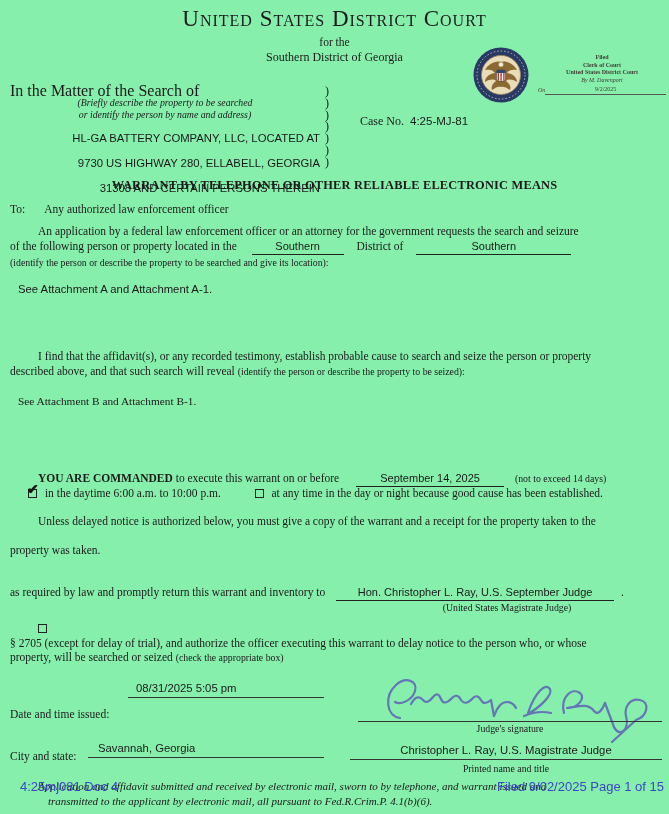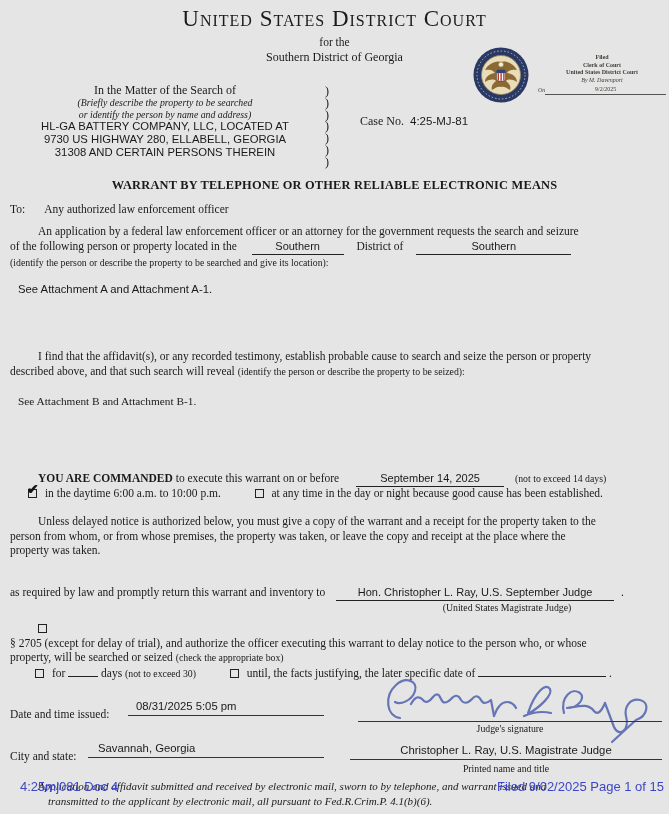--- a/index.html
+++ b/index.html
@@ -1,40 +1,40 @@
 <!DOCTYPE html>
 <html><head>
 <meta charset="utf-8">
 <style>
   * { margin:0; padding:0; box-sizing:border-box; }
   body { background:#888; font-family:"Liberation Serif", serif; }
   .page {
     position:relative; width:669px; height:814px; margin:0 auto;
-    background:#e5e5e5; color:#1a1a1a; overflow:hidden;
+    background:#86efac; color:#1a1a1a; overflow:hidden;
   }
   .abs { position:absolute; }
   .it { font-style:italic; }
   .b { font-weight:bold; }
 
   
   .court-title { top:6px; left:0; width:100%; font-size:23px; font-variant:small-caps; letter-spacing:1px; text-align:center; }
   .for-the { top:36px; left:0; width:100%; font-size:11.5px; text-align:center; }
   .district-line { top:50px; left:0; width:100%; font-size:12px; text-align:center; }
 
   
   .seal-wrap { top:46px; left:472px; display:flex; gap:8px; align-items:flex-start; }
   .stamp-text { margin-top:8px; width:128px; font-size:6px; line-height:7.5px; color:#3f3d35; text-align:center; font-family:"Liberation Serif", serif; }
   .stamp-text .on-row { display:flex; align-items:flex-end; margin-top:2px; text-align:left; }
   .stamp-text .on-line { flex:1; border-bottom:1px solid #555; text-align:center; }
 
   
   .caption { top:84px; left:10px; width:330px; }
-  .caption .matter { font-size:12px; line-height:13px; text-align:center; width:310px; }
+  .caption .matter { font-size:16px; line-height:13px; width:310px; }
   .caption .hint { font-size:9.8px; line-height:11.5px; font-style:italic; text-align:center; width:310px; }
-  .caption .subj { font-family:"Liberation Sans", sans-serif; font-size:11.3px; line-height:13px; text-align:center; width:310px; }
+  .caption .subj { font-family:"Liberation Sans", sans-serif; font-size:11.3px; line-height:13px; text-align:right; width:310px;margin-top:12px; }
   .paren-col { top:86px; left:325px; font-size:12px; line-height:11.8px; }
   .paren-col div { height:11.8px; }
   .case-no { top:114px; left:360px; font-size:12px; }
   .case-no .num { font-family:"Liberation Sans", sans-serif; font-size:11.5px; }
 
   .warrant-title { top:178px; left:0; width:100%; text-align:center; font-size:12.4px; font-weight:bold; letter-spacing:0.2px; }
 
   .to-line { top:203px; left:10px; font-size:11.5px; }
   .to-line .to-label { display:inline-block; width:32px; }
 
@@ -72,21 +72,21 @@
 
   .delay-l1 { top:621px; left:10px; width:659px; }
   .delay-l2 { top:635.5px; left:10px; width:659px; }
   .delay-l3 { top:650px; left:10px; width:659px; }
   .delay-opts { top:667px; left:35px; width:630px; font-size:11.5px; }
   .blank-days { display:inline-block; width:30px; border-bottom:1px solid #222; }
   .blank-date { display:inline-block; width:128px; border-bottom:1px solid #222; }
   .gap28 { display:inline-block; width:28px; }
 
   .issued-label { top:708px; left:10px; font-size:11.5px; }
-  .issued-value { top:700px; left:128px; width:196px; border-bottom:1.3px solid #333; font-family:"Liberation Sans", sans-serif; font-size:11.3px; padding:0 0 1px 8px; height:16px; }
+  .issued-value { top:682px; left:128px; width:196px; border-bottom:1.3px solid #333; font-family:"Liberation Sans", sans-serif; font-size:11.3px; padding:0 0 1px 8px; height:16px; }
 
   .sig-svg { top:672px; left:378px; }
   .sig-line { top:721px; left:358px; width:304px; border-bottom:1.3px solid #333; }
   .sig-label { top:723px; left:400px; width:220px; text-align:center; }
 
   .city-label { top:750px; left:10px; font-size:11.5px; }
   .city-value { top:742px; left:88px; width:236px; border-bottom:1.3px solid #333; font-family:"Liberation Sans", sans-serif; font-size:11.3px; padding:0 0 1px 10px; height:16px; }
 
   .printed-name { top:744px; left:350px; width:312px; border-bottom:1.3px solid #333; text-align:center; font-family:"Liberation Sans", sans-serif; font-size:11.3px; padding-bottom:1px; height:16px; }
   .printed-label { top:763px; left:350px; width:312px; text-align:center; }
@@ -186,49 +186,36 @@
   </div>
   <div class="abs check-line">
     <span class="checkbox"><span class="checkmark">✔</span></span>
     <span>in the daytime 6:00 a.m. to 10:00 p.m.</span>
     <span class="gap28"></span>
     <span class="checkbox"></span>
     <span>at any time in the day or night because good cause has been established.</span>
   </div>
 
   <div class="abs bodyline indent notice-l1">Unless delayed notice is authorized below, you must give a copy of the warrant and a receipt for the property taken to the</div>
-  <div class="abs bodyline notice-l2">person from whom, or from whose premises, the property was taken, or leave the copy and receipt at the place where the</div>
   <div class="abs bodyline notice-l3">property was taken.</div>
 
   <div class="abs bodyline inv-l2">
     <span>as required by law and promptly return this warrant and inventory to</span>
     <span class="fill fill-judge">Hon. Christopher L. Ray, U.S. September Judge</span>
     <span>.</span>
   </div>
   <div class="abs small-hint inv-hint">(United States Magistrate Judge)</div>
 
   <div class="abs bodyline indent delay-l1">
     <span class="checkbox"></span>
   </div>
   <div class="abs bodyline delay-l2">§ 2705 (except for delay of trial), and authorize the officer executing this warrant to delay notice to the person who, or whose</div>
   <div class="abs bodyline delay-l3">
     <span>property, will be searched or seized</span>
     <span class="small-hint">(check the appropriate box)</span>
-  </div>
-  <div class="abs delay-opts">
-    <span class="checkbox"></span>
-    <span>for</span>
-    <span class="blank-days"></span>
-    <span>days</span>
-    <span class="small-hint">(not to exceed 30)</span>
-    <span class="gap28"></span>
-    <span class="checkbox"></span>
-    <span>until, the facts justifying, the later specific date of</span>
-    <span class="blank-date"></span>
-    <span>.</span>
   </div>
 
   <div class="abs issued-label">Date and time issued:</div>
   <div class="abs issued-value">08/31/2025 5:05 pm</div>
 
   <svg class="abs sig-svg" width="280" height="72" viewBox="0 0 280 72">
     <g fill="none" stroke="#6575b5" stroke-width="2.2" stroke-linecap="round" stroke-linejoin="round">
       <path d="M22,46 C8,44 6,24 18,13 C28,4 40,9 37,19 C34,29 22,33 17,30 M33,32 Q39,21 45,28 Q49,33 55,25 Q60,19 63,27 Q66,34 73,27 Q79,20 83,28 Q87,34 94,27 Q99,21 103,28 Q106,34 113,28 L116,44"></path>
       <path d="M116,44 Q121,30 129,30 Q135,30 138,36"></path>
       <path d="M150,41 C157,20 168,10 172,17 C175,23 162,35 150,42 M146,44 Q160,38 173,41"></path>

